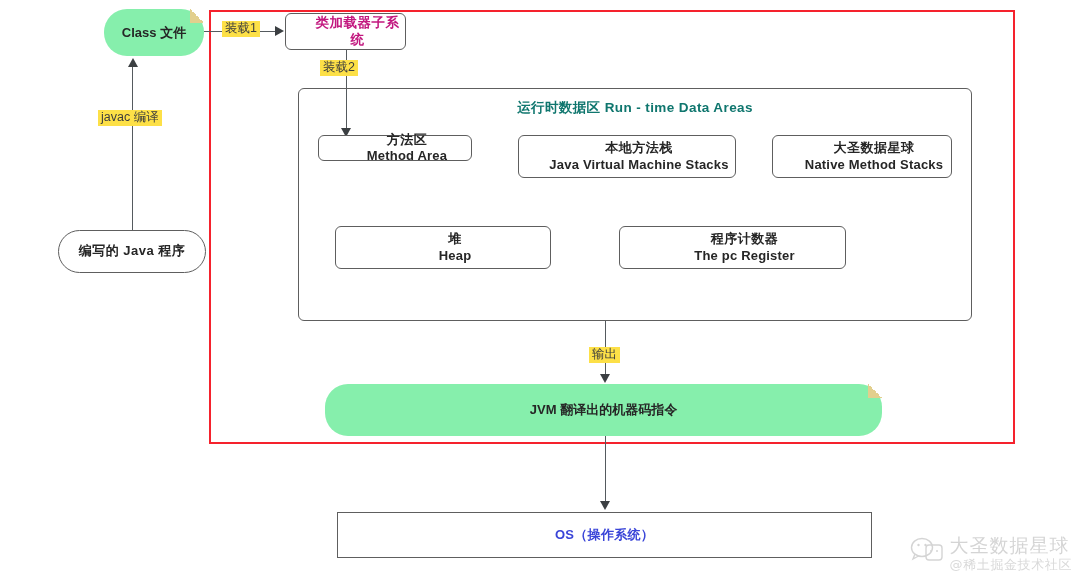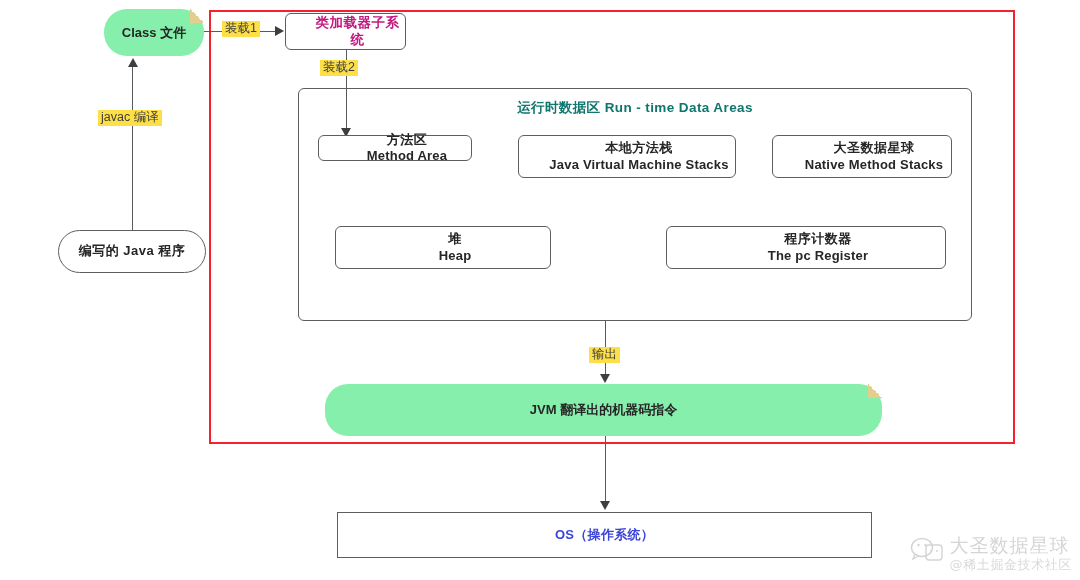--- a/index.html
+++ b/index.html
@@ -213,21 +213,21 @@
   <div class="box rounded" style="left:772px; top:135px; width:180px; height:43px;">
     <span class="cn">大圣数据星球</span>
     <span class="en">Native Method Stacks</span>
   </div>
 
   <div class="box rounded" style="left:335px; top:226px; width:216px; height:43px;">
     <span class="cn">堆</span>
     <span class="en">Heap</span>
   </div>
 
-  <div class="box rounded" style="left:666px; top:226px; width:280px; height:43px;">
+  <div class="box rounded" style="left:619px; top:226px; width:227px; height:43px;">
     <span class="cn">程序计数器</span>
     <span class="en">The pc Register</span>
   </div>
 
   <div class="vline" style="left:605px; top:321px; height:56px;"></div>
   <div class="arrow-down" style="left:600px; top:374px;"></div>
   <div class="edge-label" style="left:589px; top:347px;">输出</div>
 
   <div class="note" style="left:325px; top:384px; width:557px; height:52px;">
     <span class="fold"></span>

